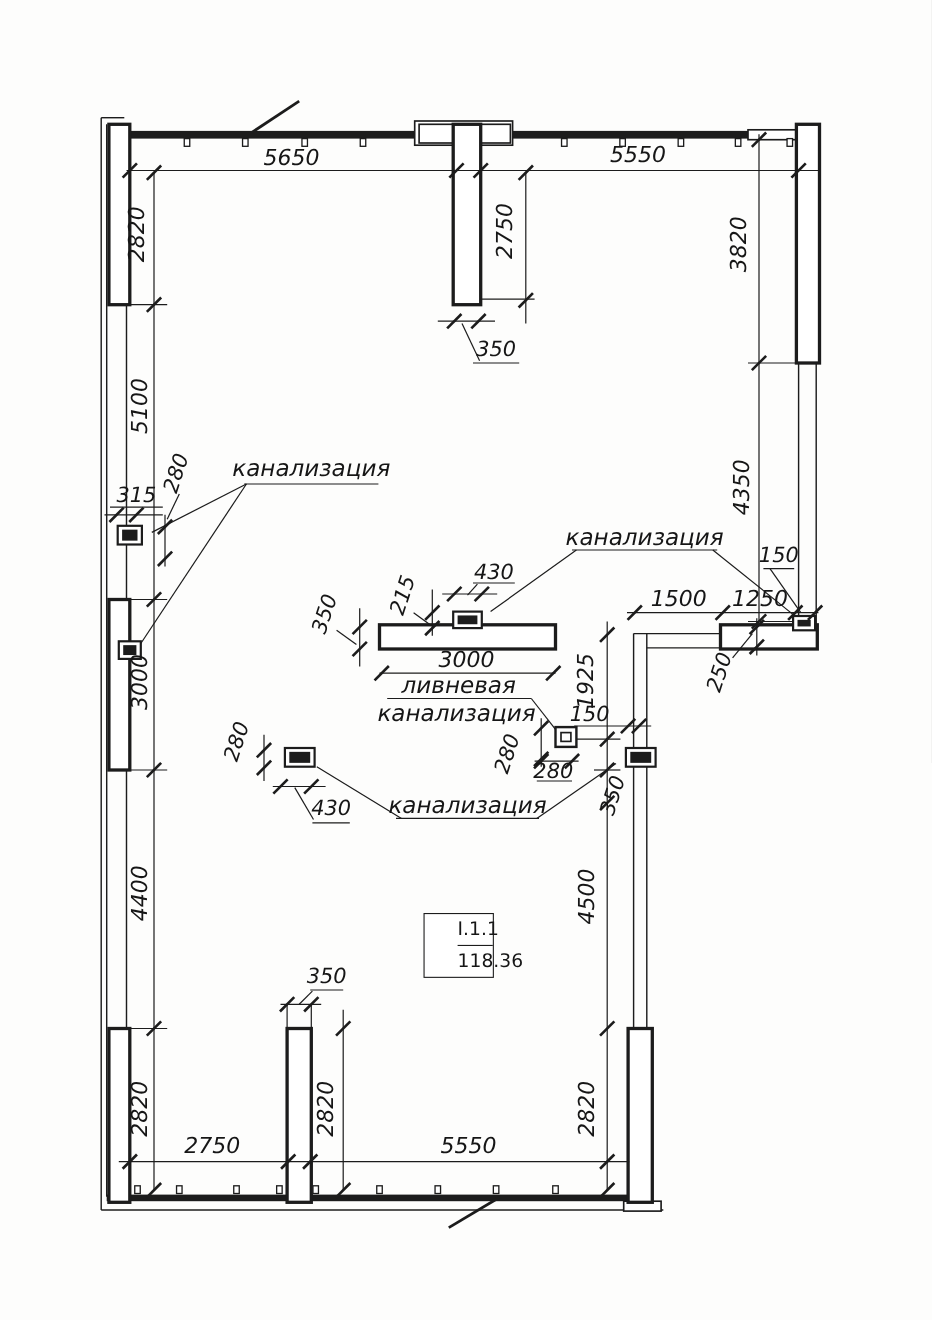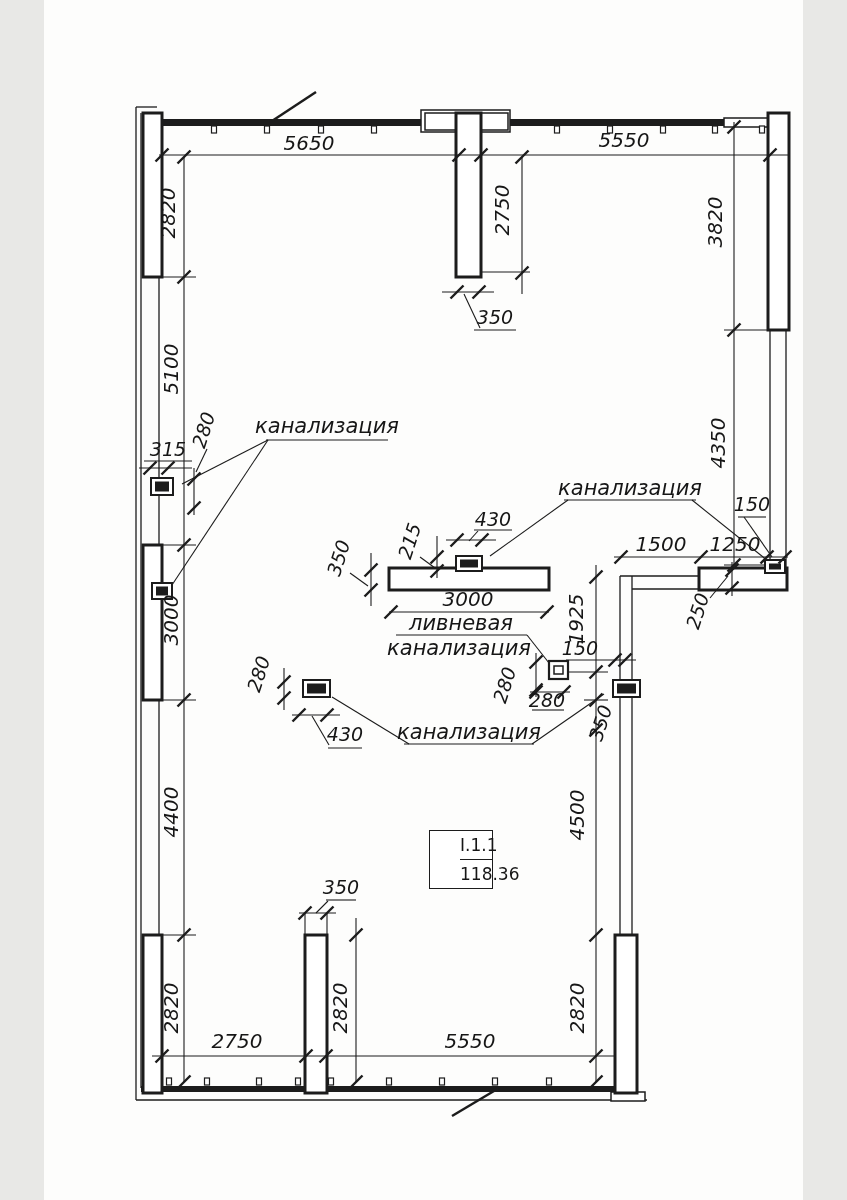--- a/index.html
+++ b/index.html
@@ -1,16 +1,16 @@
 <!DOCTYPE html>
 <html><head>
 <meta charset="utf-8">
 <style>
   html,body{margin:0;padding:0;background:#e8e8e6;}
-  #page{position:relative;width:759px;height:1200px;background:#fdfdfc;margin:0 auto;overflow:hidden;
+  #page{position:relative;width:847px;height:1200px;background:#fdfdfc;margin:0 auto;overflow:hidden;
         font-family:"DejaVu Sans","Liberation Sans",sans-serif;}
   #plan-svg{position:absolute;left:0;top:0;}
   .room-tag{position:absolute;left:385px;top:830px;width:62px;border:1.6px solid #1c1c1c;background:#fff;
             text-align:center;color:#161616;}
   .room-tag .cell{height:28px;line-height:28px;font-size:17px;margin-left:30px;}
   .room-tag .cell+.cell{border-top:1.6px solid #1c1c1c;}
   svg text{fill:#161616;font-family:"DejaVu Sans","Liberation Sans",sans-serif;font-style:italic;}
 </style>
 </head>
 <body>

